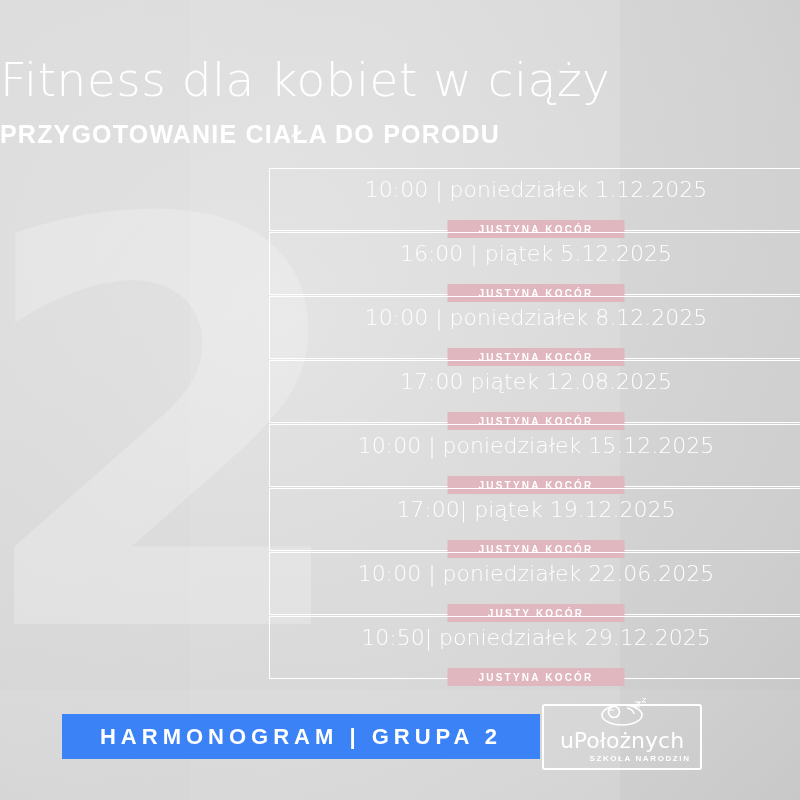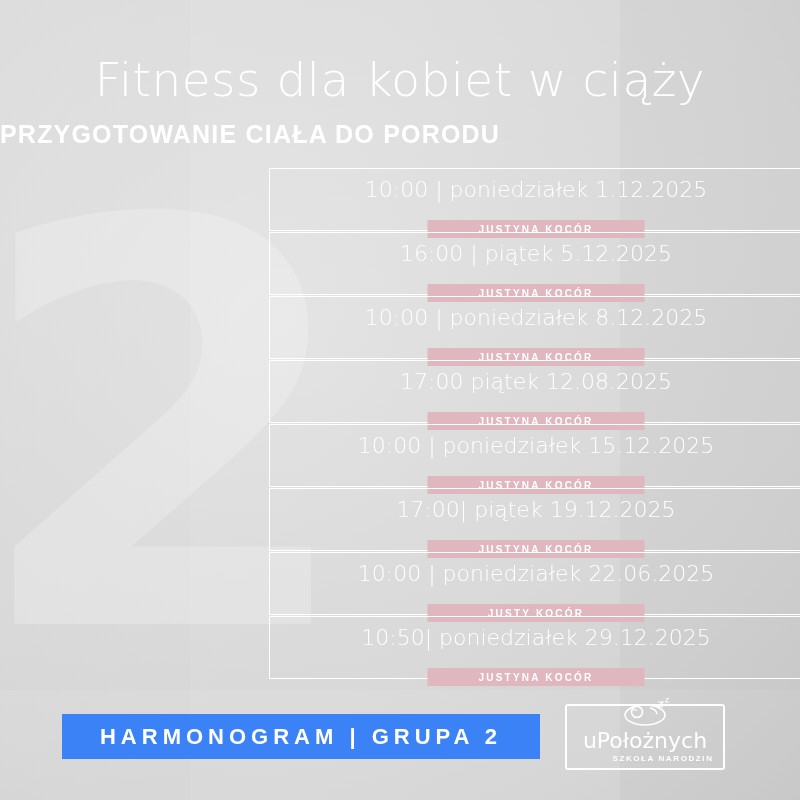--- a/index.html
+++ b/index.html
@@ -70,21 +70,21 @@
     position: relative;
     width: 800px;
     height: 800px;
   }
 
   .title {
     position: absolute;
     top: 52px;
     left: 0;
     width: 800px;
-    text-align: center;
+    text-align: left;
     font-family: "DejaVu Sans", sans-serif;
     font-weight: 300;
     font-size: 47px;
     letter-spacing: 0.5px;
     color: #ffffff;
     white-space: nowrap;
   }
   .subtitle {
     position: absolute;
     top: 120px;
@@ -123,21 +123,21 @@
     font-weight: 300;
     font-size: 22px;
     color: #ffffff;
     white-space: nowrap;
   }
   .trainer {
     position: absolute;
     left: 50%;
     transform: translateX(-50%);
     bottom: -8px;
-    width: 217px;
+    width: 177px;
     height: 18px;
     background: #e0b6bf;
     color: #ffffff;
     font-family: "Liberation Sans", sans-serif;
     font-weight: 700;
     font-size: 10px;
     letter-spacing: 2.2px;
     display: flex;
     align-items: center;
     justify-content: center;
@@ -159,21 +159,21 @@
     font-family: "Liberation Sans", sans-serif;
     font-weight: 700;
     font-size: 22px;
     letter-spacing: 5px;
     color: #ffffff;
     white-space: nowrap;
   }
 
   .logo {
     position: absolute;
-    left: 565px;
+    left: 542px;
     top: 704px;
     width: 160px;
     height: 66px;
   }
   .logo-box {
     position: absolute;
     inset: 0;
     border: 2px solid #ffffff;
     border-radius: 3px;
   }

